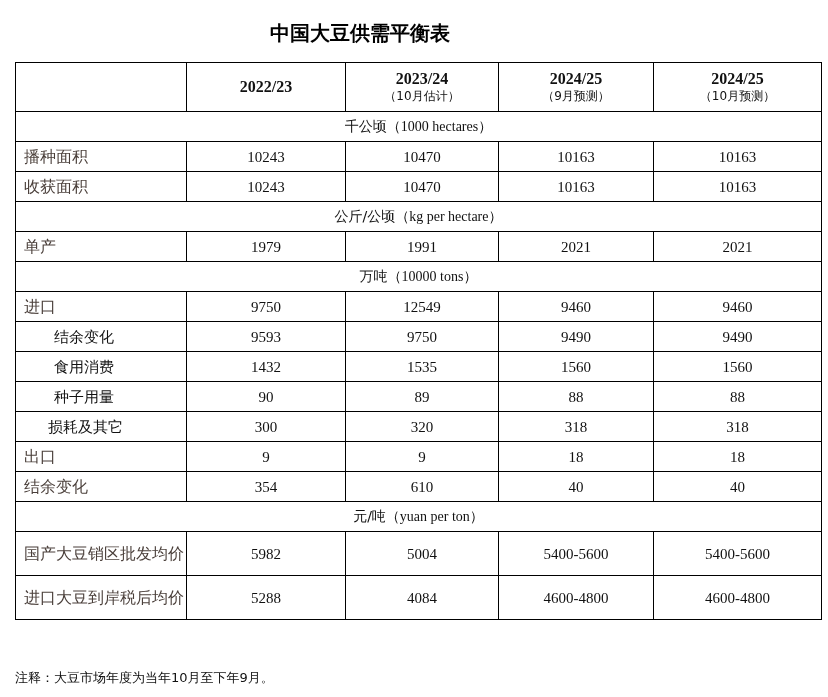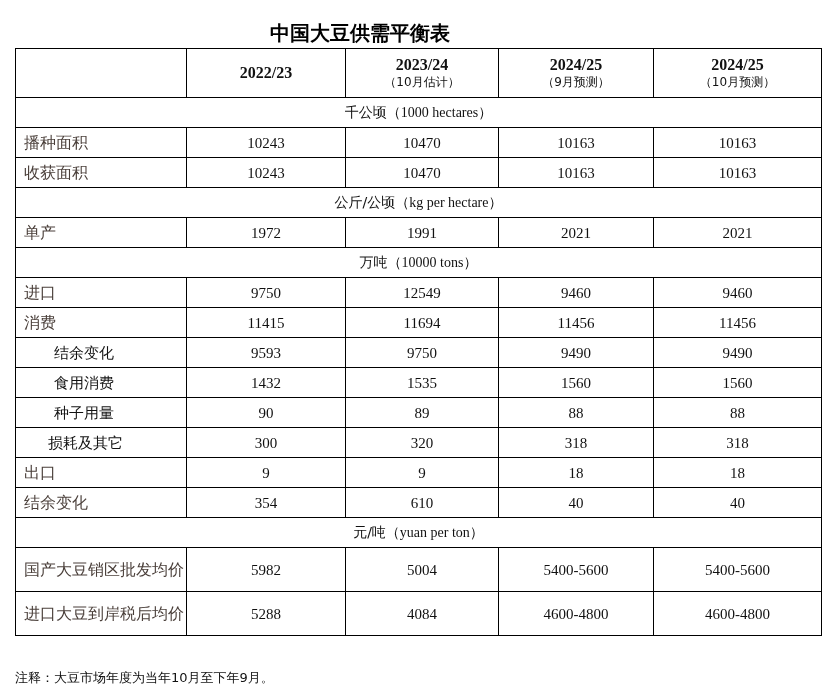--- a/index.html
+++ b/index.html
@@ -1,21 +1,21 @@
 <!DOCTYPE html>
 <html><head>
 <meta charset="utf-8">
 <style>
   html, body { margin: 0; padding: 0; background: #ffffff; }
   body { width: 828px; height: 697px; position: relative; overflow: hidden;
          font-family: "Liberation Serif", "DejaVu Serif", serif; color: #111; }
   .title { position: absolute; top: 19px; left: 0; width: 720px; text-align: center;
            font-family: "DejaVu Sans", "Liberation Sans", sans-serif; font-weight: bold;
            font-size: 20px; letter-spacing: 0px; line-height: 28px; color: #000; }
-  table.t { position: absolute; top: 48px; left: 15px; border-collapse: collapse;
+  table.t { position: absolute; top: 62px; left: 15px; border-collapse: collapse;
             table-layout: fixed; width: 806px; }
   table.t td { border: 1.5px solid #000; text-align: center; vertical-align: middle;
                font-size: 15px; padding: 0; line-height: 18px; color: #111; }
   col.c0 { width: 171px; } col.c1 { width: 159px; } col.c2 { width: 153px; }
   col.c3 { width: 155px; } col.c4 { width: 168px; }
   tr.hdr td { height: 48px; }
   tr.hdr .yr { font-weight: bold; font-size: 16px; display: block; }
   tr.hdr .sub { font-family: "DejaVu Sans", sans-serif; font-size: 12px; display: block; line-height: 16px; }
   tr.unit td { height: 29px; font-size: 14px; }
   tr.unit td span.cn { font-family: "DejaVu Sans", sans-serif; font-size: 14px; }
@@ -78,42 +78,35 @@
     <td>10470</td>
     <td>10163</td>
     <td>10163</td>
   </tr>
 
   <tr class="unit">
     <td colspan="5"><span class="cn">公斤/公顷</span><span>（kg per hectare）</span></td>
   </tr>
   <tr class="row">
     <td class="lbl">单产</td>
-    <td>1972</td>
+    <td>1979</td>
     <td>1991</td>
     <td>2021</td>
     <td>2021</td>
   </tr>
 
   <tr class="unit">
     <td colspan="5"><span class="cn">万吨</span><span>（10000 tons）</span></td>
   </tr>
   <tr class="row">
     <td class="lbl">进口</td>
     <td>9750</td>
     <td>12549</td>
     <td>9460</td>
     <td>9460</td>
-  </tr>
-  <tr class="row">
-    <td class="lbl">消费</td>
-    <td>11415</td>
-    <td>11694</td>
-    <td>11456</td>
-    <td>11456</td>
   </tr>
   <tr class="row">
     <td class="sublbl">结余变化</td>
     <td>9593</td>
     <td>9750</td>
     <td>9490</td>
     <td>9490</td>
   </tr>
   <tr class="row">
     <td class="sublbl">食用消费</td>

